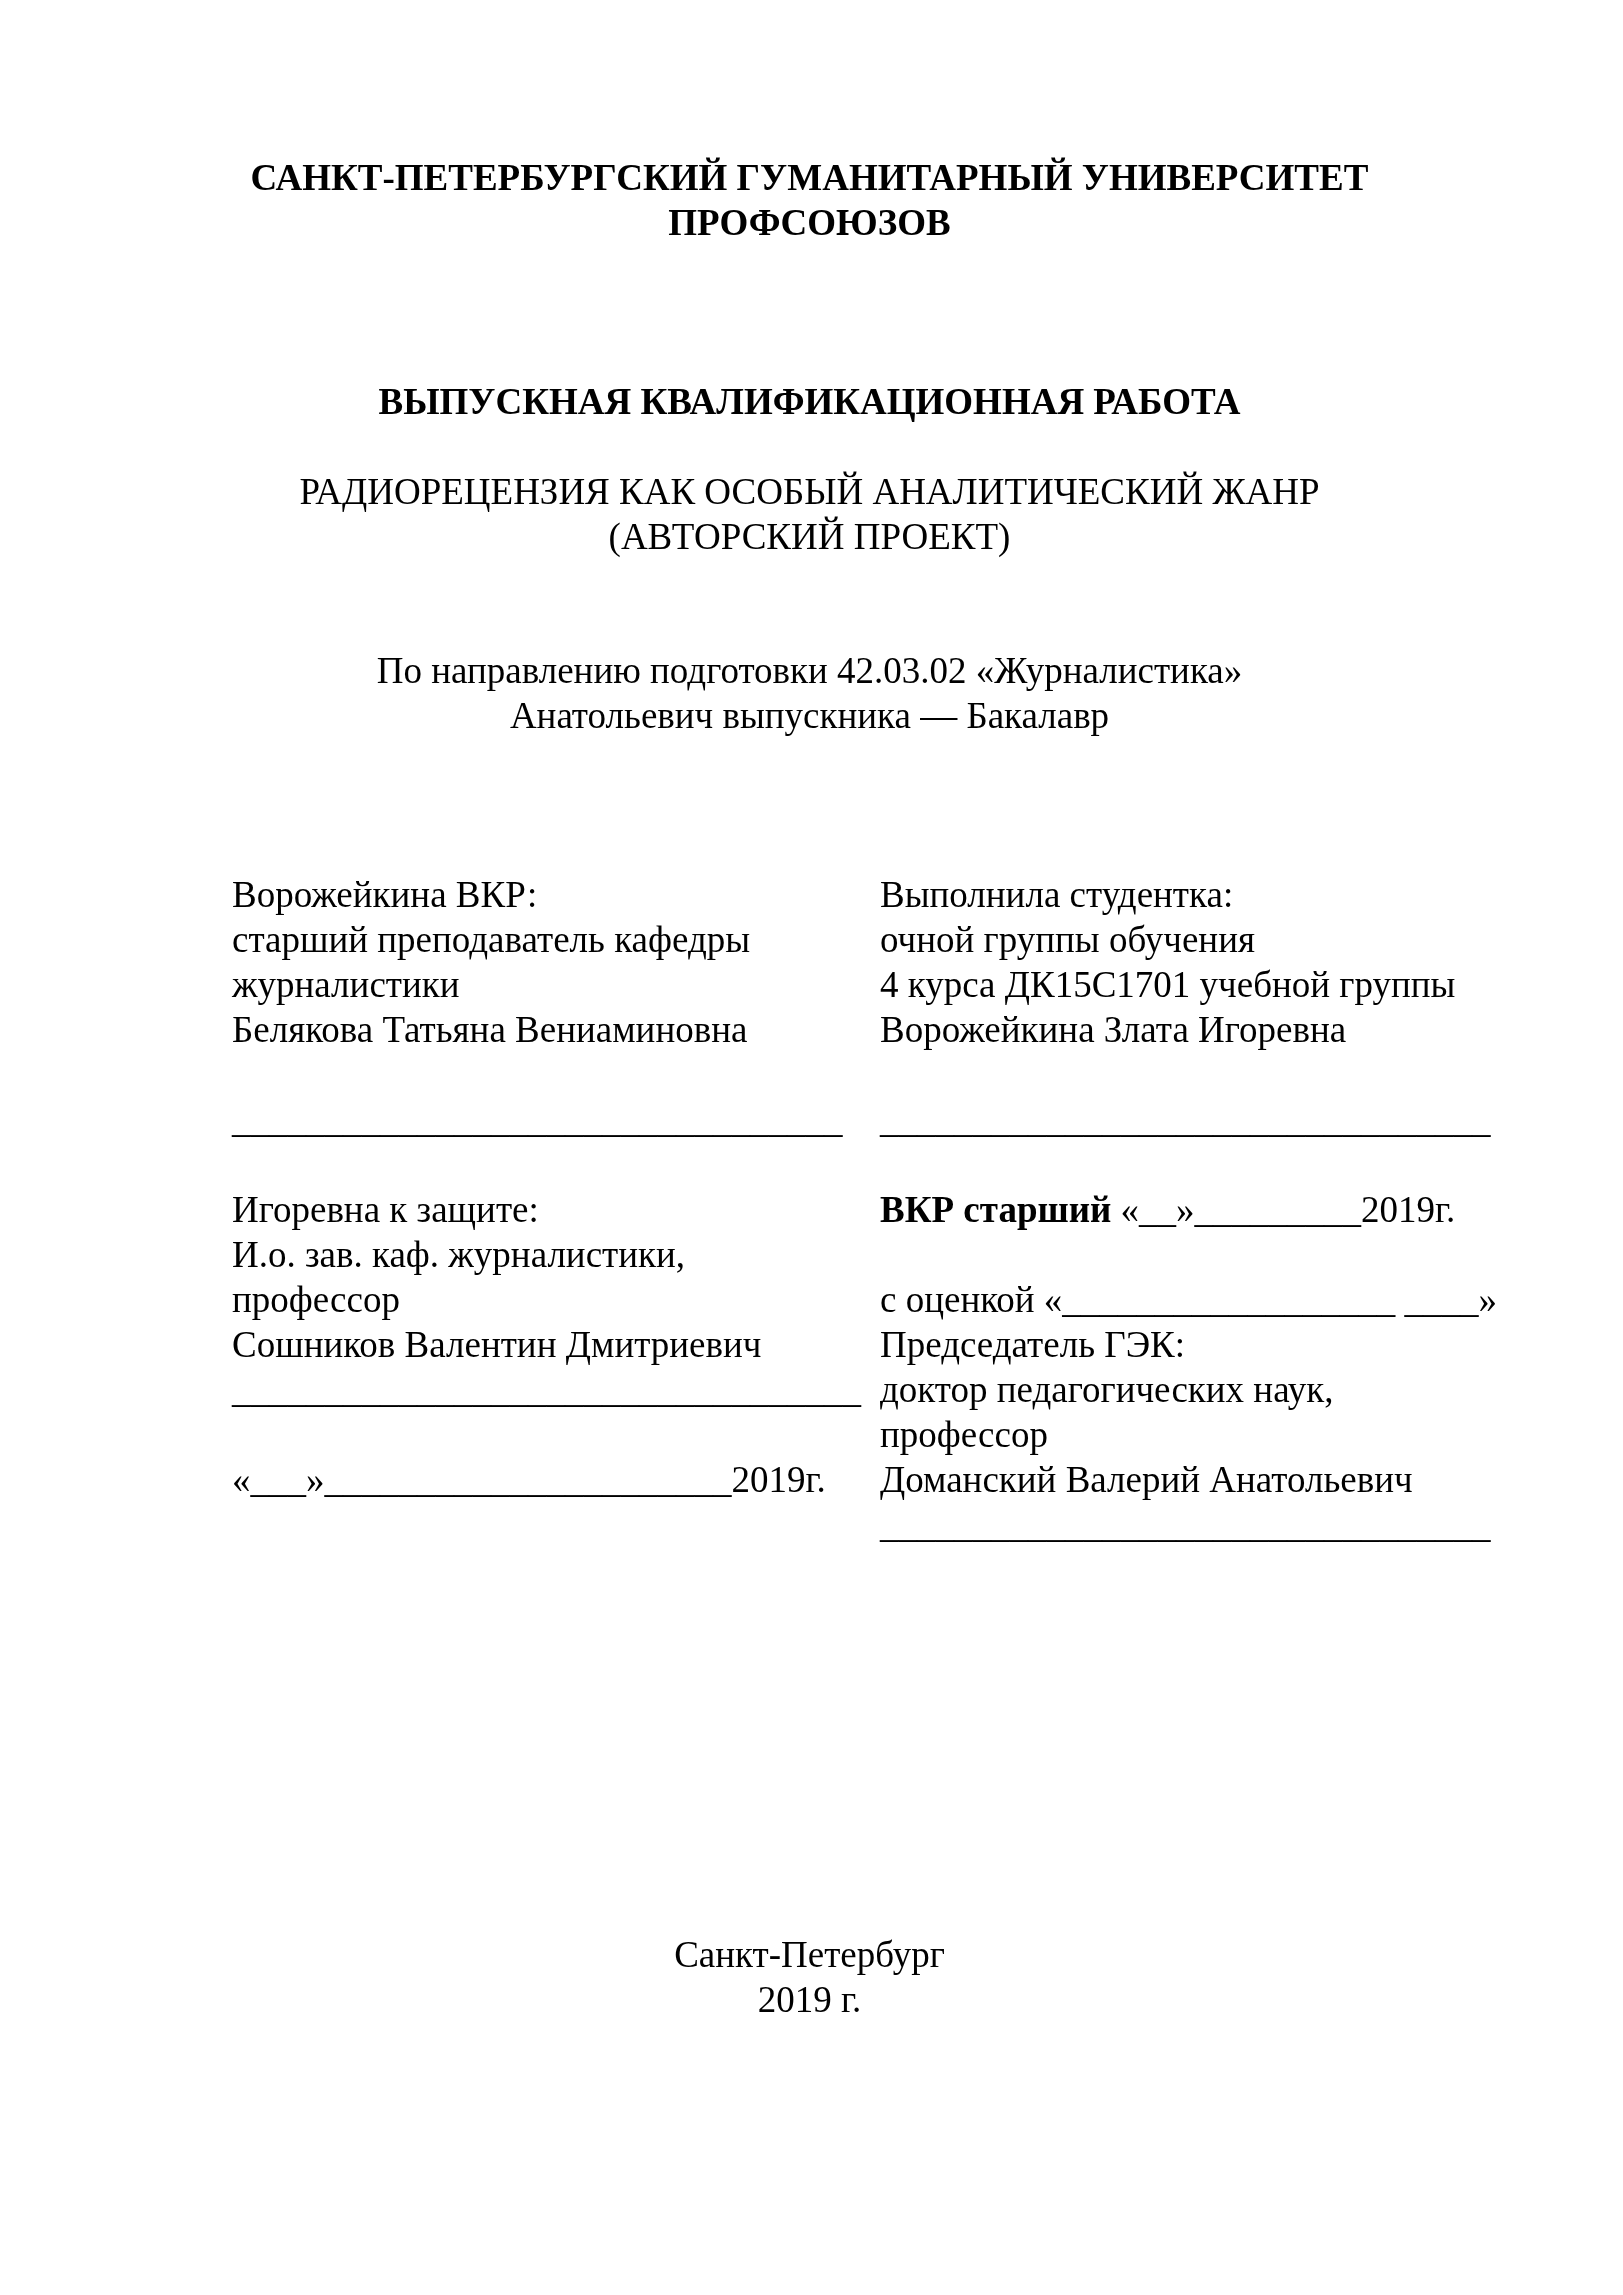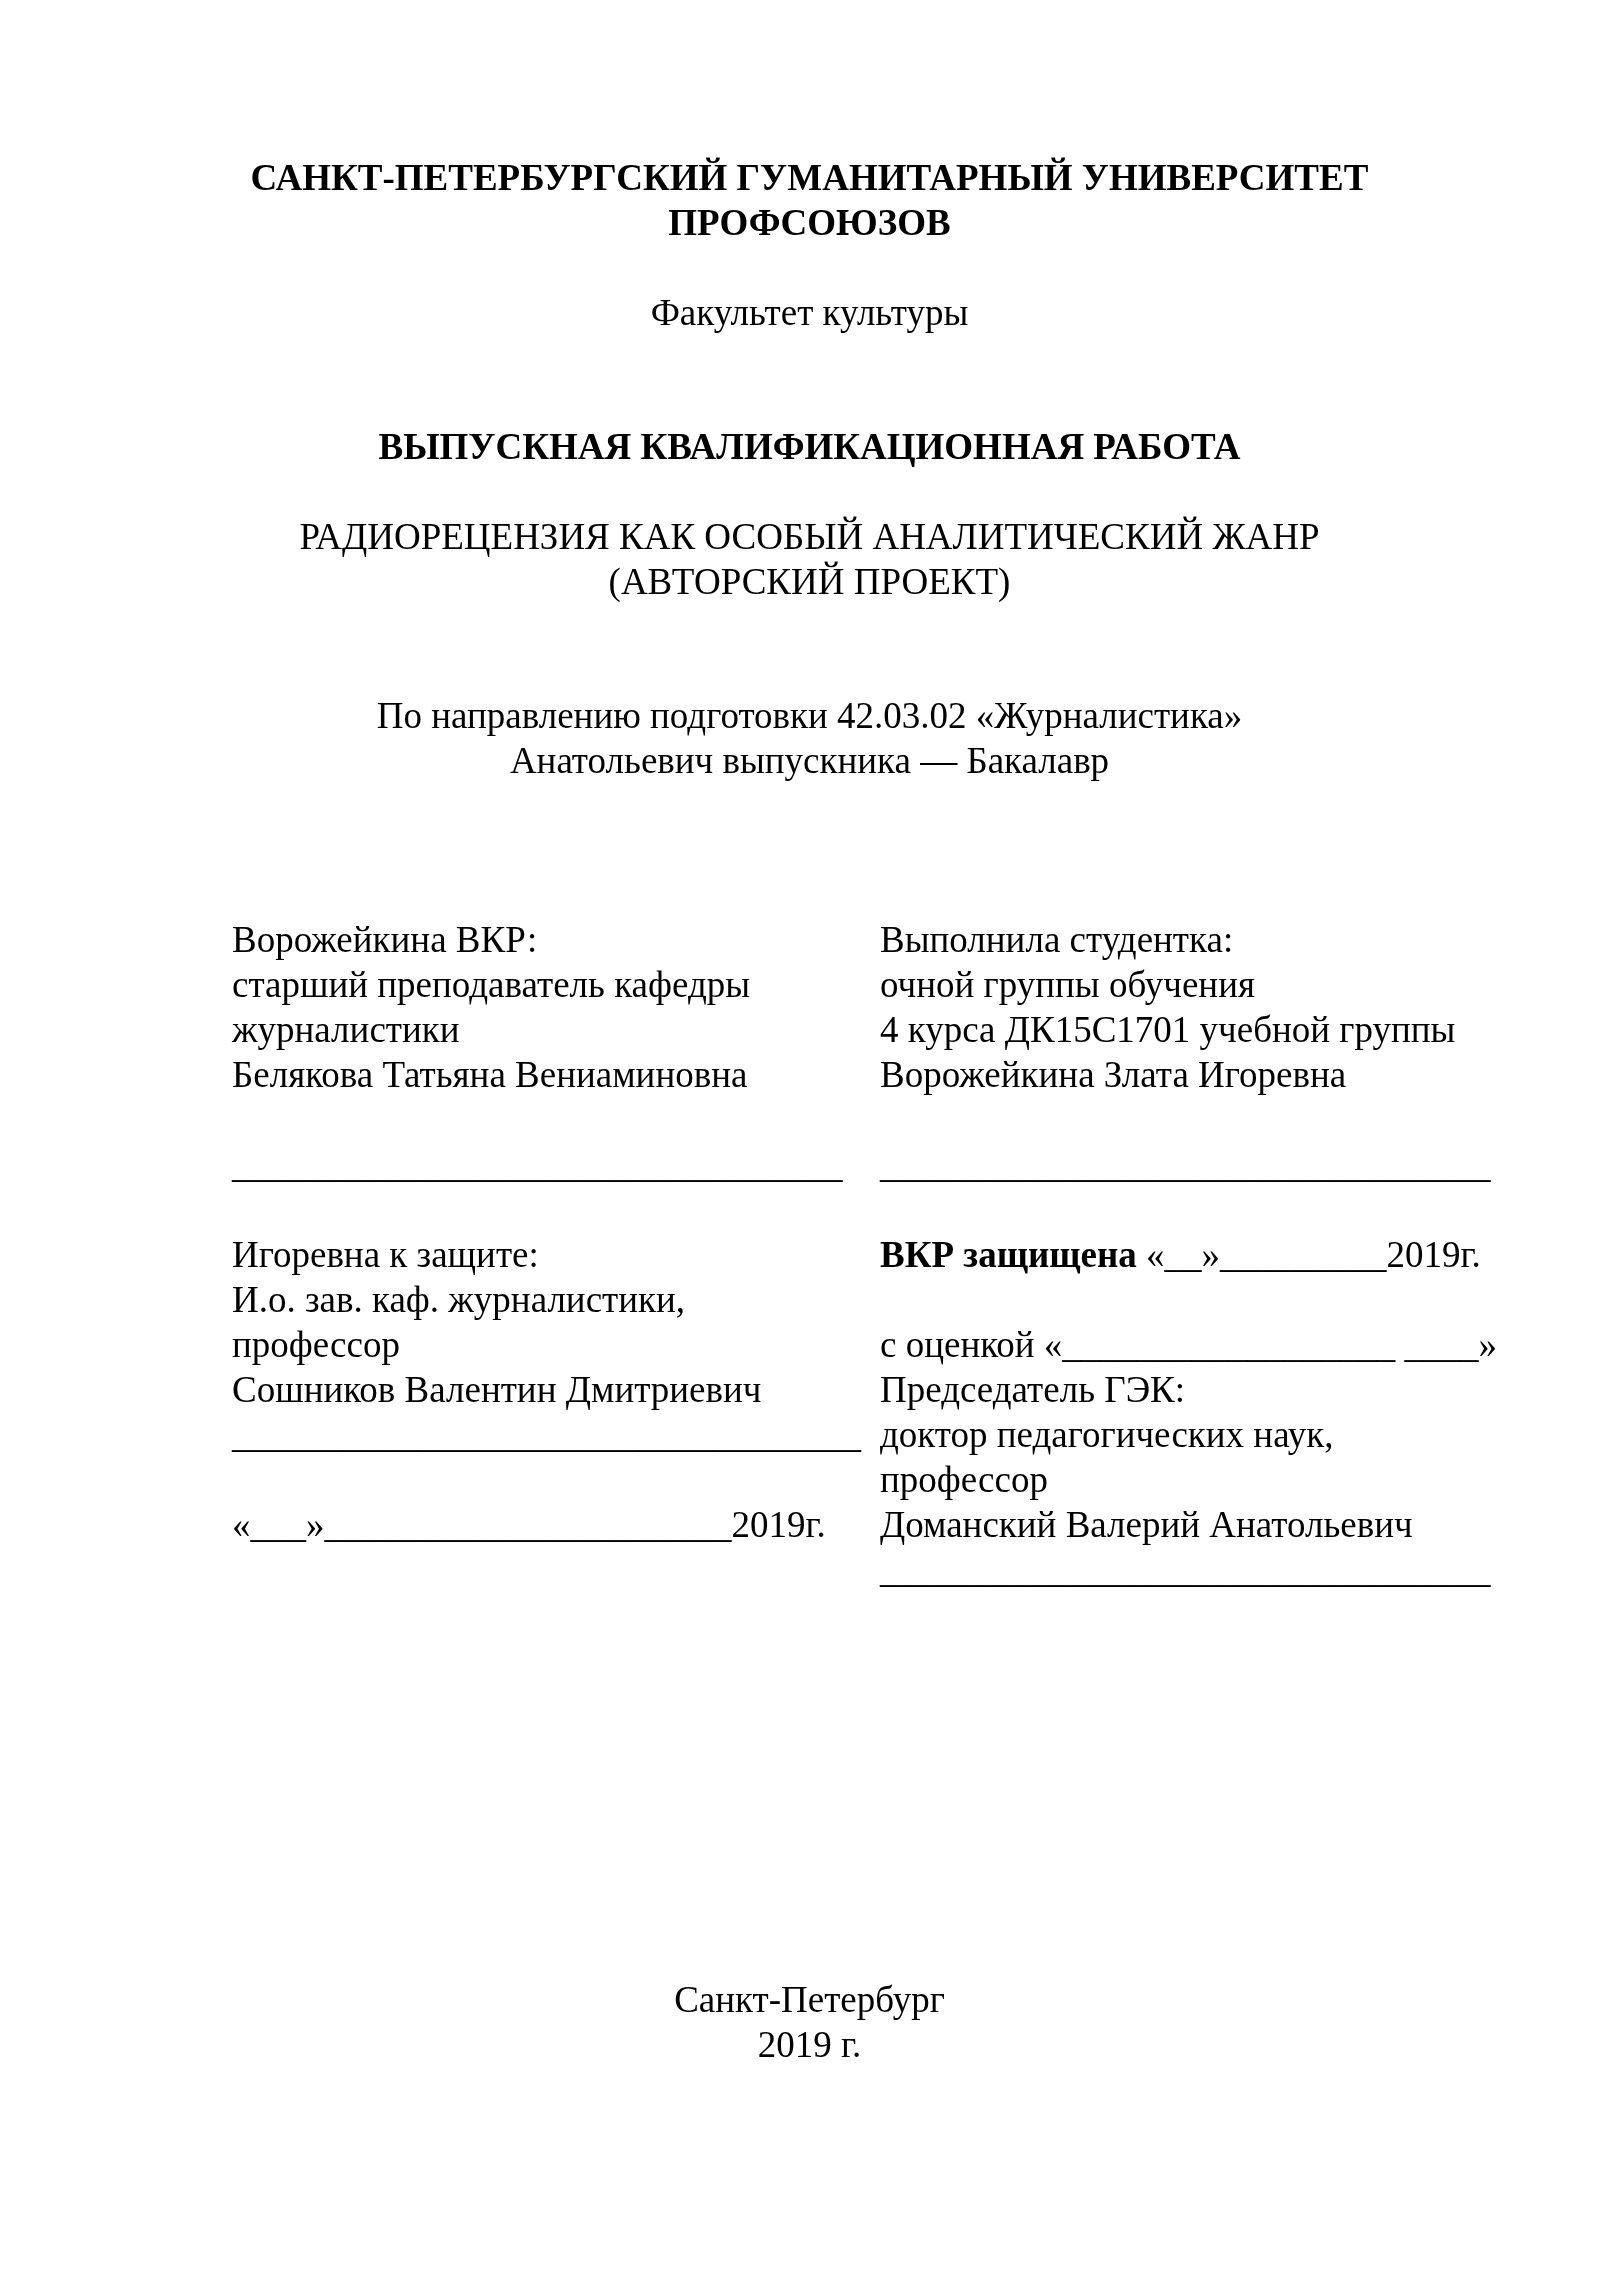--- a/index.html
+++ b/index.html
@@ -41,21 +41,20 @@
 </head>
 <body>
 
 <div class="page">
 
   <p class="center b">САНКТ-ПЕТЕРБУРГСКИЙ ГУМАНИТАРНЫЙ УНИВЕРСИТЕТ</p>
   <p class="center b">ПРОФСОЮЗОВ</p>
 
   <div class="sp1"></div>
 
-  <p class="center">Факультет культуры</p>
 
   <div class="sp2"></div>
 
   <p class="center b">ВЫПУСКНАЯ КВАЛИФИКАЦИОННАЯ РАБОТА</p>
 
   <div class="sp1"></div>
 
   <p class="center">РАДИОРЕЦЕНЗИЯ КАК ОСОБЫЙ АНАЛИТИЧЕСКИЙ ЖАНР</p>
   <p class="center">(АВТОРСКИЙ ПРОЕКТ)</p>
 
@@ -91,21 +90,21 @@
     <div class="col">
       <p>Игоревна к защите:</p>
       <p>И.о. зав. каф. журналистики,</p>
       <p>профессор</p>
       <p>Сошников Валентин Дмитриевич</p>
       <p>__________________________________</p>
       <div class="sp1"></div>
       <p>«___»______________________2019г.</p>
     </div>
     <div class="col">
-      <p><span class="b">ВКР защищена</span><span> «__»_________2019г.</span></p>
+      <p><span class="b">ВКР старший</span><span> «__»_________2019г.</span></p>
       <div class="sp1"></div>
       <p>с оценкой «__________________ ____»</p>
       <p>Председатель ГЭК:</p>
       <p>доктор педагогических наук,</p>
       <p>профессор</p>
       <p>Доманский Валерий Анатольевич</p>
       <p>_________________________________</p>
     </div>
   </div>
 

